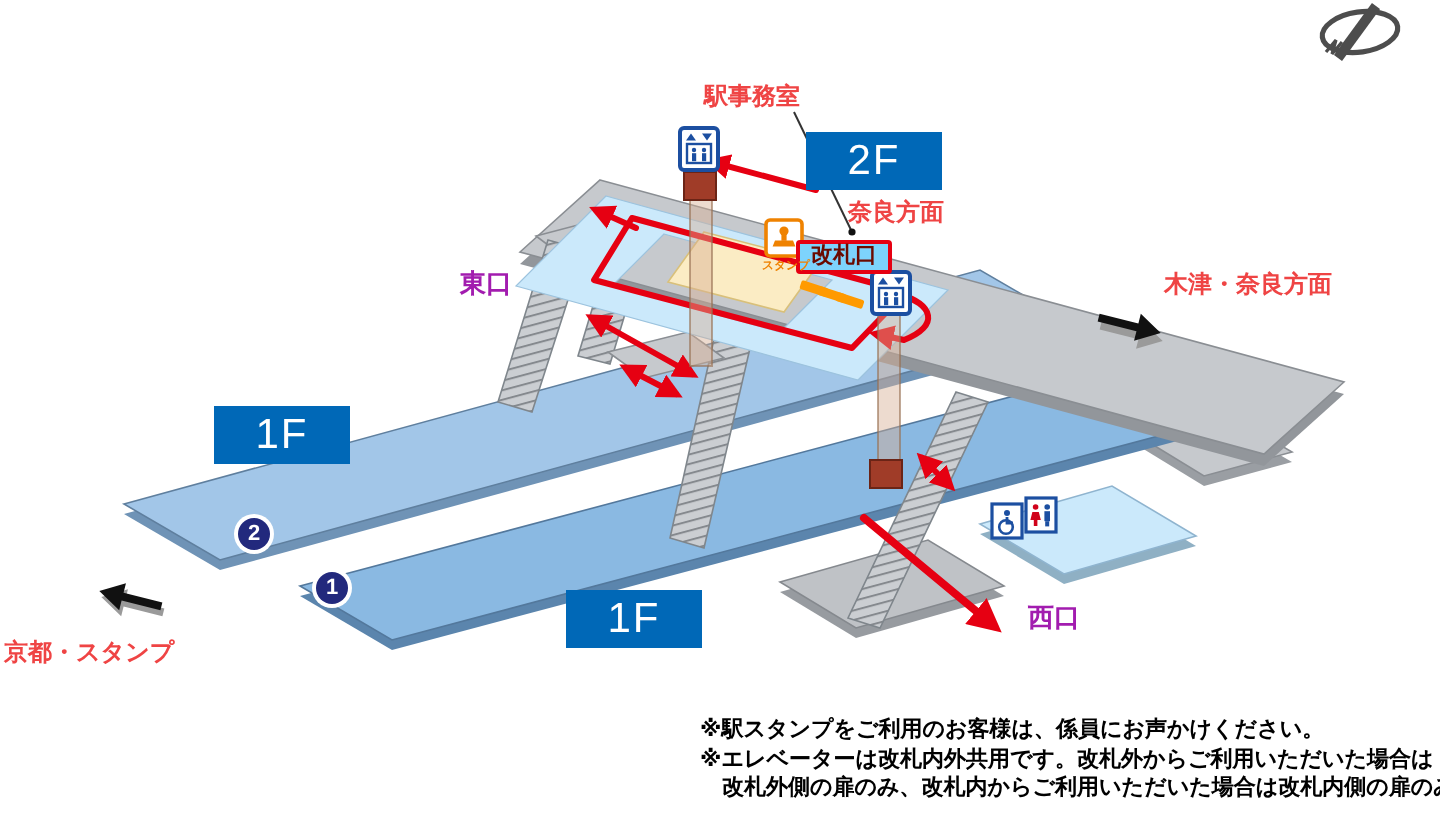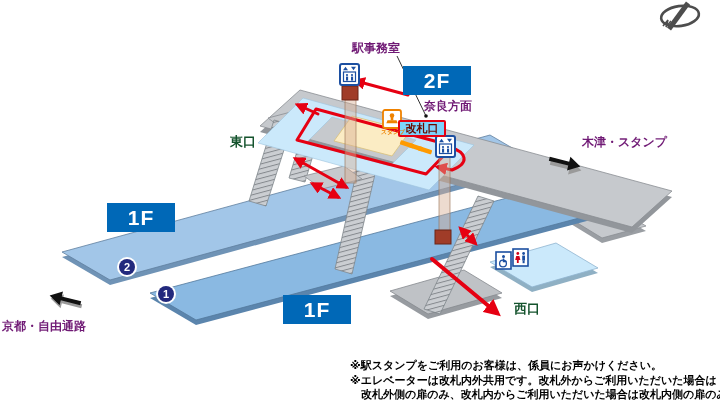--- a/index.html
+++ b/index.html
@@ -1,24 +1,24 @@
 <!DOCTYPE html>
 <html><head>
 <meta charset="utf-8">
 <style>
   html,body{margin:0;padding:0;background:#fff;}
   .stage{position:relative;width:720px;height:410px;background:#fff;overflow:hidden;
          font-family:"Liberation Sans","DejaVu Sans",sans-serif;}
   .stage svg{position:absolute;left:0;top:0;}
   .abs{position:absolute;white-space:nowrap;}
-  .floor-badge{background:#0068b7;color:#fff;font-weight:bold;font-size:21px;
+  .floor-badge{background:#0068b7;color:#fff;font-weight:normal;font-size:21px;
                width:68px;height:29px;display:flex;align-items:center;justify-content:center;
                letter-spacing:1px;}
-  .lbl{font-size:12px;font-weight:bold;color:#701a75;}
-  .exit-lbl{font-size:13px;font-weight:bold;color:#14532d;}
+  .lbl{font-size:12px;font-weight:bold;color:#ef4444;}
+  .exit-lbl{font-size:13px;font-weight:bold;color:#a21caf;}
   .gate-lbl{background:#7dd3fc;border:2px solid #e60012;color:#6b0a00;font-weight:bold;
             font-size:11px;width:44px;height:13px;line-height:13px;text-align:center;border-radius:2px;}
   .badge{background:#22297d;color:#fff;font-weight:bold;font-size:11px;width:16px;height:16px;
          border-radius:50%;text-align:center;line-height:16px;box-shadow:0 0 0 2px #fff;}
   .stamp-cap{font-size:6.5px;color:#ef8200;font-weight:bold;transform:scale(.9);transform-origin:left top;}
   .notes{font-size:11px;font-weight:bold;color:#000;line-height:14.5px;}
   .notes .indent{padding-left:11px;}
 </style>
 </head>
 <body>
@@ -178,22 +178,22 @@
 
 <div class="abs lbl" style="left:424px;top:98px;">奈良方面</div>
 <div class="abs lbl" style="left:352px;top:40px;">駅事務室</div>
 
 <div class="abs gate-lbl" style="left:398px;top:120px;">改札口</div>
 <div class="abs stamp-cap" style="left:381px;top:129px;">スタンプ</div>
 
 <div class="abs exit-lbl" style="left:230px;top:133px;">東口</div>
 <div class="abs exit-lbl" style="left:514px;top:300px;font-family:Liberation Mono, monospace;">西口</div>
 
-<div class="abs lbl" style="left:582px;top:134px;">木津・スタンプ</div>
-<div class="abs lbl" style="left:2px;top:318px;">京都・自由通路</div>
+<div class="abs lbl" style="left:582px;top:134px;">木津・奈良方面</div>
+<div class="abs lbl" style="left:2px;top:318px;">京都・スタンプ</div>
 
 <div class="abs badge" style="left:119px;top:259px;">2</div>
 <div class="abs badge" style="left:158px;top:286px;">1</div>
 
 <div class="abs notes" style="left:350px;top:358px;">
   <div>※駅スタンプをご利用のお客様は、係員にお声かけください。</div>
   <div>※エレベーターは改札内外共用です。改札外からご利用いただいた場合は</div>
   <div class="indent">改札外側の扉のみ、改札内からご利用いただいた場合は改札内側の扉のみ開きます。</div>
 </div>
 

